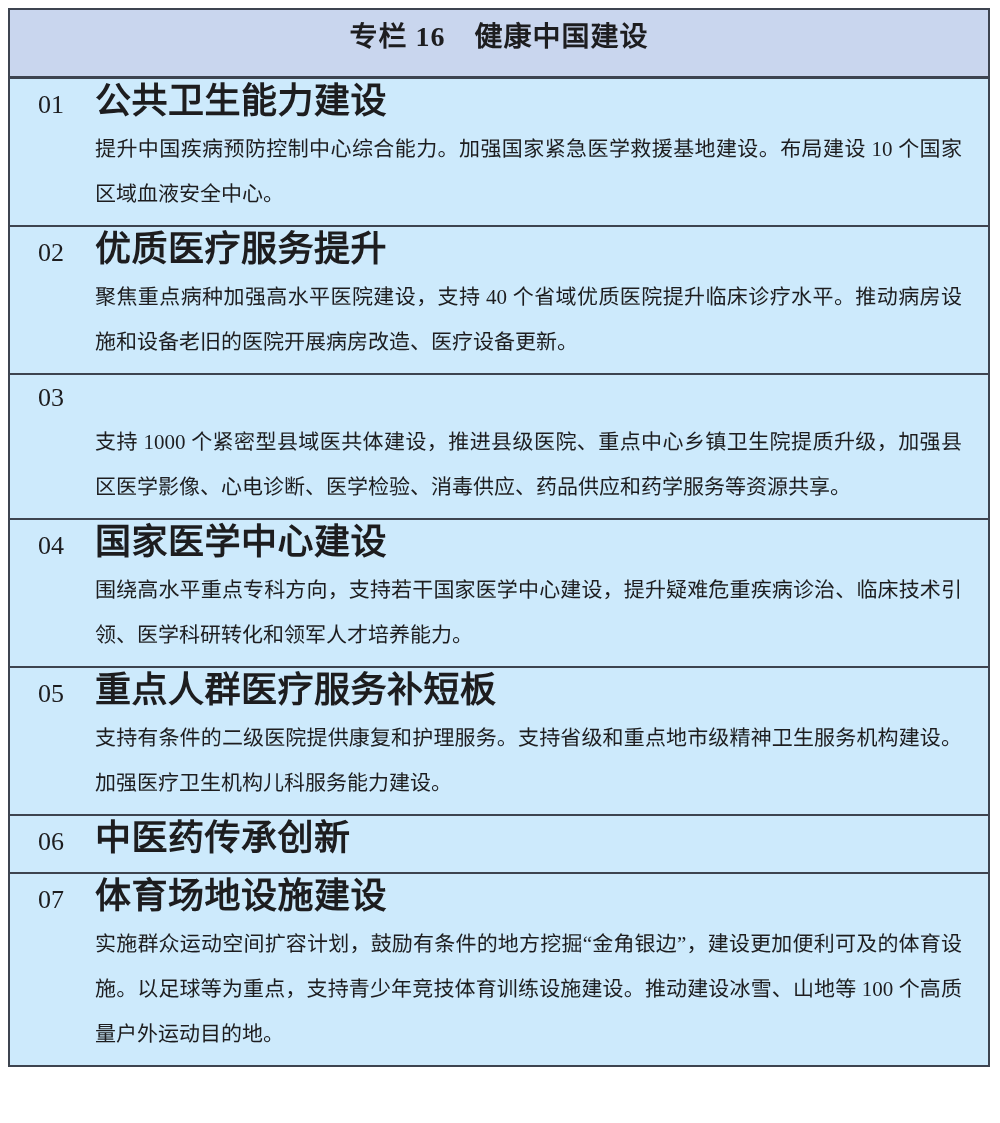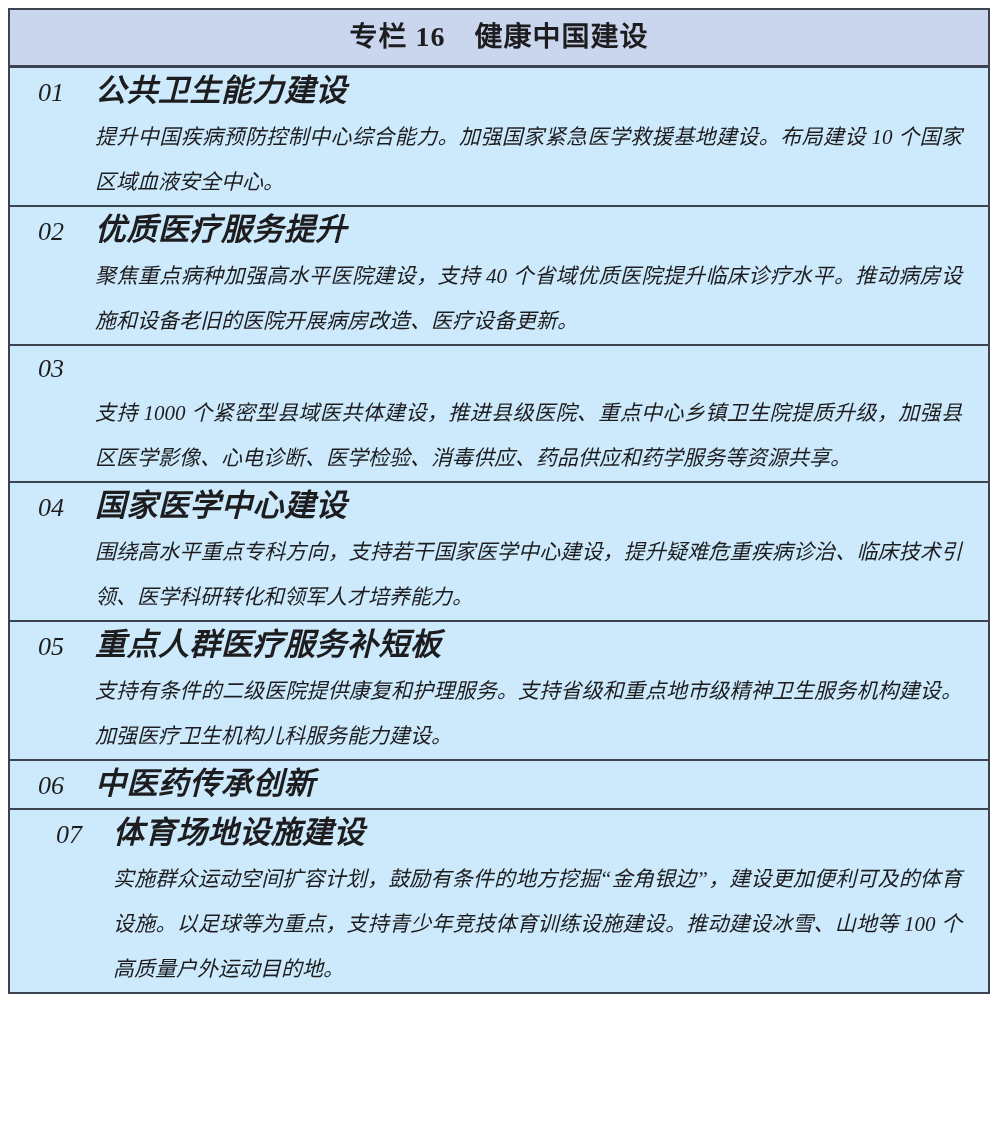--- a/index.html
+++ b/index.html
@@ -17,49 +17,48 @@
   }
   .panel {
     position: absolute;
     left: 8px; top: 8px;
     width: 982px;
     border: 2px solid var(--border-color);
     background: var(--body-bg);
   }
   .panel-title {
     background: var(--title-bg);
-    height: 58px;
+    height: 69px;
     line-height: 53px;
     text-align: center;
     font-size: 28px;
     font-weight: bold;
     letter-spacing: 1px;
     border-bottom: 3px solid var(--border-color);
   }
   .section-row {
     background: var(--body-bg);
     border-bottom: 2px solid var(--border-color);
-    padding: 0 26px 0 28px;
-    font-style: italic;
+    padding: 0 26px 8px 28px;
   }
-  .section-row:last-child { border-bottom: none; margin-left: 18px; }
+  .section-row:last-child { border-bottom: none; }
   .sec-head-line {
     display: flex;
     align-items: baseline;
     line-height: 45px;
     white-space: nowrap;
   }
   .sec-num {
     font-size: 26px;
     width: 57px;
     flex: 0 0 57px;
     font-family: "Liberation Serif", "DejaVu Serif", serif;
   }
   .sec-heading {
-    font-size: 31px;
+    font-size: 36px;
     font-weight: bold;
     letter-spacing: 0.5px;
   }
   .sec-body {
     margin-left: 57px;
     font-size: 21px;
     line-height: 45px;
     text-align: justify;
     text-justify: inter-ideograph;
   }

